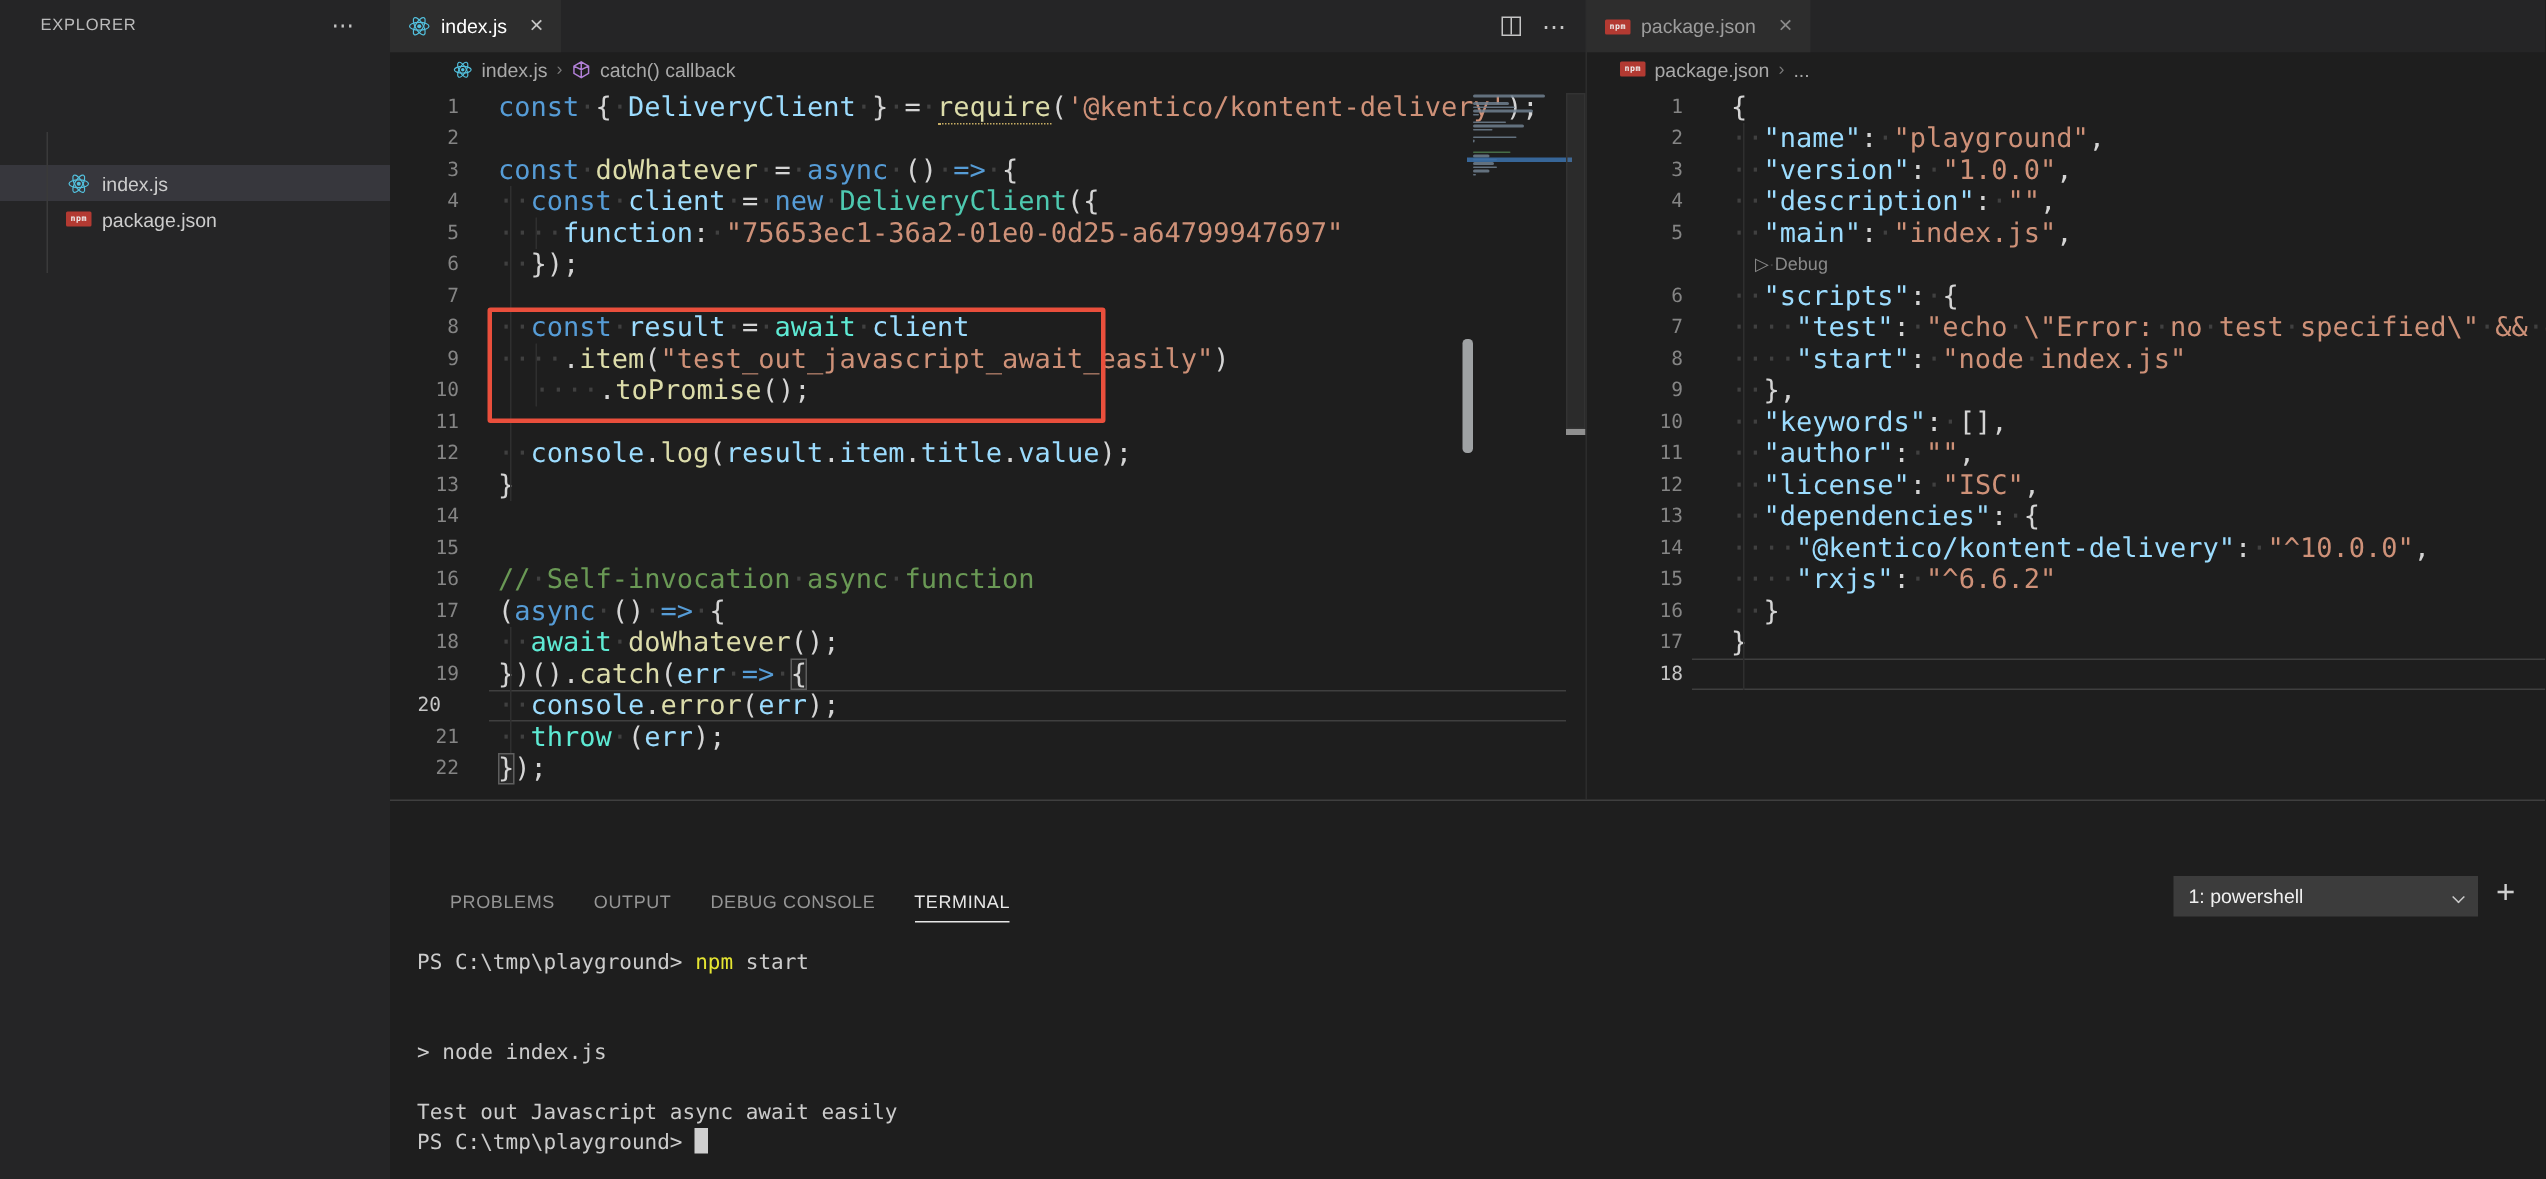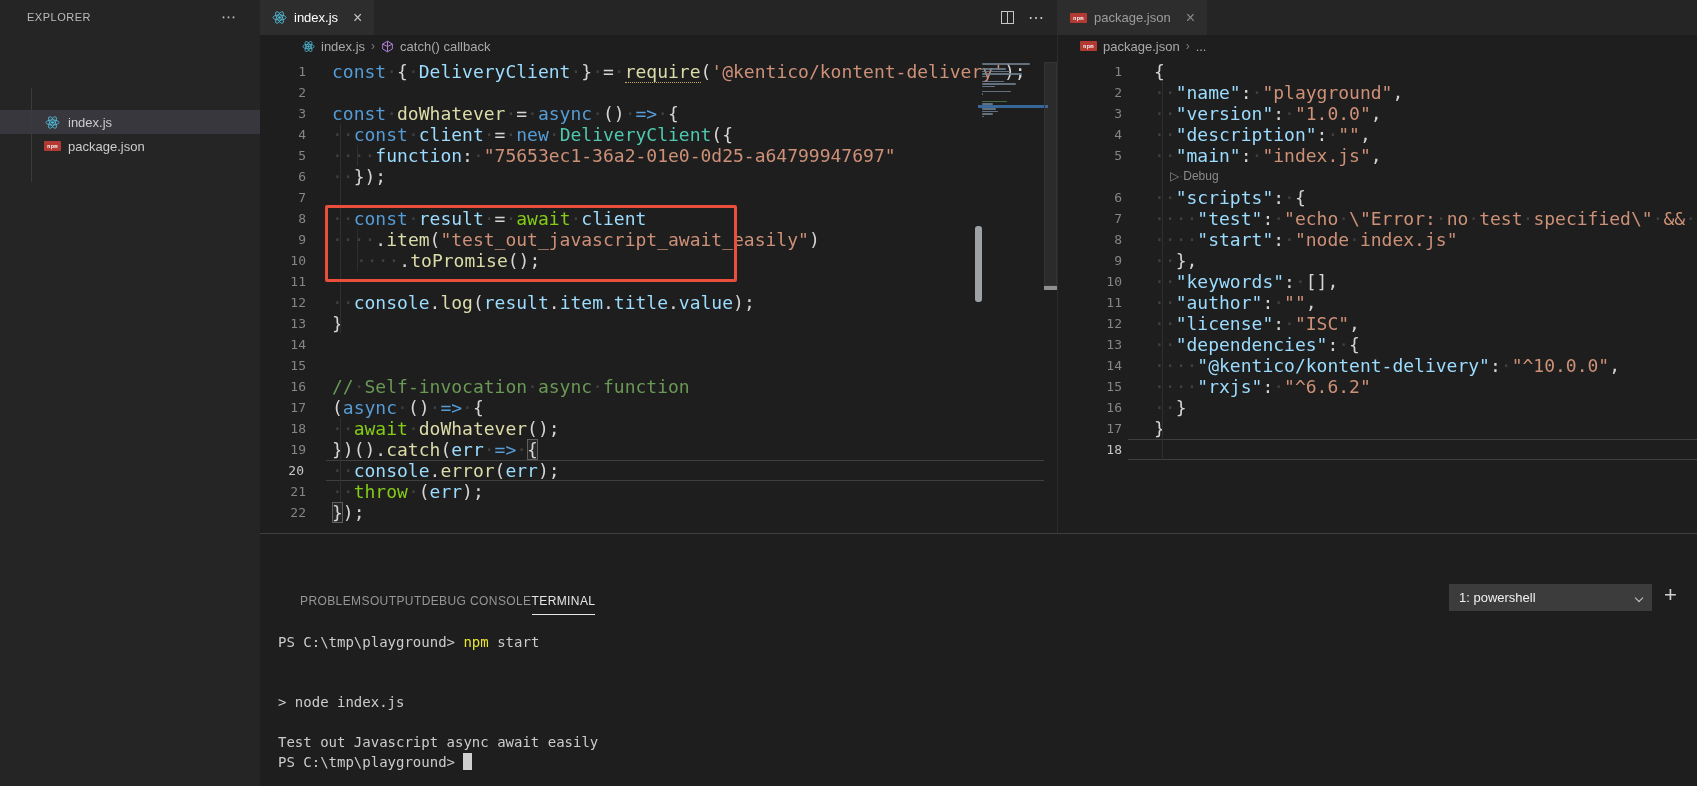--- a/index.html
+++ b/index.html
@@ -45,21 +45,21 @@
   #crumbs-right { left:1058px; width:639px; padding-left:22px; }
   .crumb-sep { color:#7a7a7a; font-size:12px; }
 
   .code-font { font-family:"DejaVu Sans Mono","Liberation Mono",monospace; }
   .code-line { position:absolute; height:21px; line-height:21px; font-size:18px; white-space:pre; cursor:text; }
   .ln { position:absolute; height:21px; line-height:21px; font-size:13px; color:#858585; text-align:right; }
   .ln.cur { color:#c6c6c6; }
   .cur-line { position:absolute; border-top:1px solid #3f3f3f; border-bottom:1px solid #3f3f3f; }
   .lens-row { position:absolute; height:21px; line-height:21px; font-size:12px; color:#8a8a8a; font-family:"Liberation Sans",sans-serif; }
 
-  .kw{color:#569cd6}.ctl{color:#84cc16}.fn{color:#dcdcaa}.var{color:#9cdcfe}
+  .kw{color:#569cd6}.ctl{color:#5eead4}.fn{color:#dcdcaa}.var{color:#9cdcfe}
   .cls{color:#4ec9b0}.str{color:#ce9178}.cmt{color:#6a9955}.pun{color:#d4d4d4}
   .key{color:#9cdcfe}.t{color:#cccccc}.y{color:#e5e532}
   .ws{color:#404040}
   .u{border-bottom:1.5px dotted #c8ae65}
   .bm{outline:1px solid #5e5e5e; outline-offset:-1px; background:rgba(110,110,110,.12)}
   .indent-guide { position:absolute; width:1px; background:#2f2f2f; }
 
   #redbox { left:325px; top:205px; width:412px; height:77px; border:3px solid #ea4f3c; border-radius:2px; z-index:5; }
 
   
@@ -67,21 +67,21 @@
   #minimap i { position:absolute; left:4px; height:1.6px; border-radius:1px; opacity:.85; }
   #mini-curline { left:978px; top:105px; width:70px; height:3px; background:#3a6ea5; opacity:.9; }
   #ed-scroll-lane { left:1044px; top:57px; width:13px; height:476px; }
   #ed-scroll-thumb { left:1044px; top:62px; width:13px; height:224px; background:rgba(121,121,121,.15); border:1px solid #333; }
   #ed-scroll-dash { left:1044px; top:286px; width:13px; height:4px; background:#8f8f8f; }
   #stray-scrollbar { left:975px; top:226px; width:7px; height:76px; background:#9fa2a4; border-radius:3px; }
   #group-sash { left:1057px; top:0; width:1px; height:533px; background:#2c2c2c; }
 
   
   #panel { left:260px; top:533px; width:1437px; height:253px; background:#1e1e1e; border-top:1px solid #3f3f3f; }
-  #panel-tabs { position:absolute; left:40px; top:60px; display:flex; }
+  #panel-tabs { position:absolute; left:40px; top:60px; display:flex; gap:26px; }
   .ptab { font-size:12px; letter-spacing:.4px; color:#969696; padding-bottom:6px; cursor:pointer; }
   .ptab.active { color:#e7e7e7; border-bottom:1px solid #e7e7e7; }
   #shell-select { position:absolute; left:1189px; top:50px; width:203px; height:27px; background:#3c3c3c;
                   display:flex; align-items:center; font-size:13px; color:#f0f0f0; padding:0 10px; cursor:pointer; }
   #shell-select .chv { margin-left:auto; border-color:#cccccc; }
   #panel-plus { position:absolute; left:1404px; top:48px; font-size:22px; font-weight:normal; color:#cfcfcf; cursor:pointer; }
   .term-cursor { display:inline-block; width:9px; height:17px; background:#cfcfcf; vertical-align:-3px; }
   #terminal .code-line { font-size:14px; height:20px; line-height:20px; }
 </style>
 </head>
@@ -185,21 +185,21 @@
       <div class="code-line" style="top: 355px; left: 332px;"></div>
       <div class="ln" style="top: 376px; left: 260px; width: 46px;">16</div>
       <div class="code-line" style="top: 376px; left: 332px;"><span class="tok cmt">//<span class="ws">·</span>Self-invocation<span class="ws">·</span>async<span class="ws">·</span>function</span></div>
       <div class="ln" style="top: 397px; left: 260px; width: 46px;">17</div>
       <div class="code-line" style="top: 397px; left: 332px;"><span class="tok pun">(</span><span class="tok kw">async</span><span class="tok pun"><span class="ws">·</span>()<span class="ws">·</span></span><span class="tok kw">=&gt;</span><span class="tok pun"><span class="ws">·</span>{</span></div>
       <div class="ln" style="top: 418px; left: 260px; width: 46px;">18</div>
       <div class="code-line" style="top: 418px; left: 332px;"><span class="tok pun"><span class="ws">··</span></span><span class="tok ctl">await</span><span class="tok pun"><span class="ws">·</span></span><span class="tok fn">doWhatever</span><span class="tok pun">();</span></div>
       <div class="ln" style="top: 439px; left: 260px; width: 46px;">19</div>
       <div class="code-line" style="top: 439px; left: 332px; text-align: right;"><span class="tok pun">})().</span><span class="tok fn">catch</span><span class="tok pun">(</span><span class="tok var">err</span><span class="tok pun"><span class="ws">·</span></span><span class="tok kw">=&gt;</span><span class="tok pun"><span class="ws">·</span></span><span class="tok pun bm">{</span></div>
       <div class="cur-line" style="top: 460px; left: 326px; width: 718px; height: 21px;"></div>
-      <div class="ln cur" style="top: 460px; left: 258px; width: 46px;">20</div>
+      <div class="ln cur" style="top: 460px; left: 248px; width: 46px;">20</div>
       <div class="code-line" style="top: 460px; left: 332px;"><span class="tok pun"><span class="ws">··</span></span><span class="tok var">console</span><span class="tok pun">.</span><span class="tok fn">error</span><span class="tok pun">(</span><span class="tok var">err</span><span class="tok pun">);</span></div>
       <div class="ln" style="top: 481px; left: 260px; width: 46px;">21</div>
       <div class="code-line" style="top: 481px; left: 332px;"><span class="tok pun"><span class="ws">··</span></span><span class="tok ctl">throw</span><span class="tok pun"><span class="ws">·</span>(</span><span class="tok var">err</span><span class="tok pun">);</span></div>
       <div class="ln" style="top: 502px; left: 260px; width: 46px;">22</div>
       <div class="code-line" style="top: 502px; left: 332px;"><span class="tok pun bm">}</span><span class="tok pun">);</span></div>
     </div>
 
   <div class="abs indent-guide" style="left:340px;top:124px;height:210px"></div>
   <div class="abs indent-guide" style="left:357px;top:145px;height:21px"></div>
   <div class="abs indent-guide" style="left:357px;top:229px;height:42px"></div>

